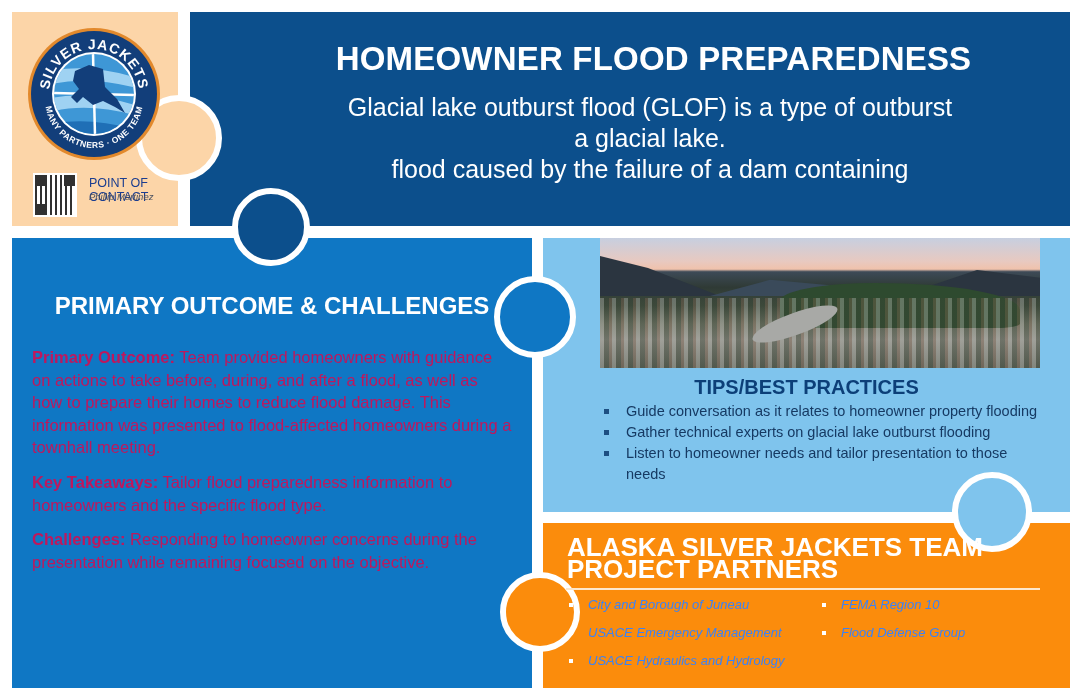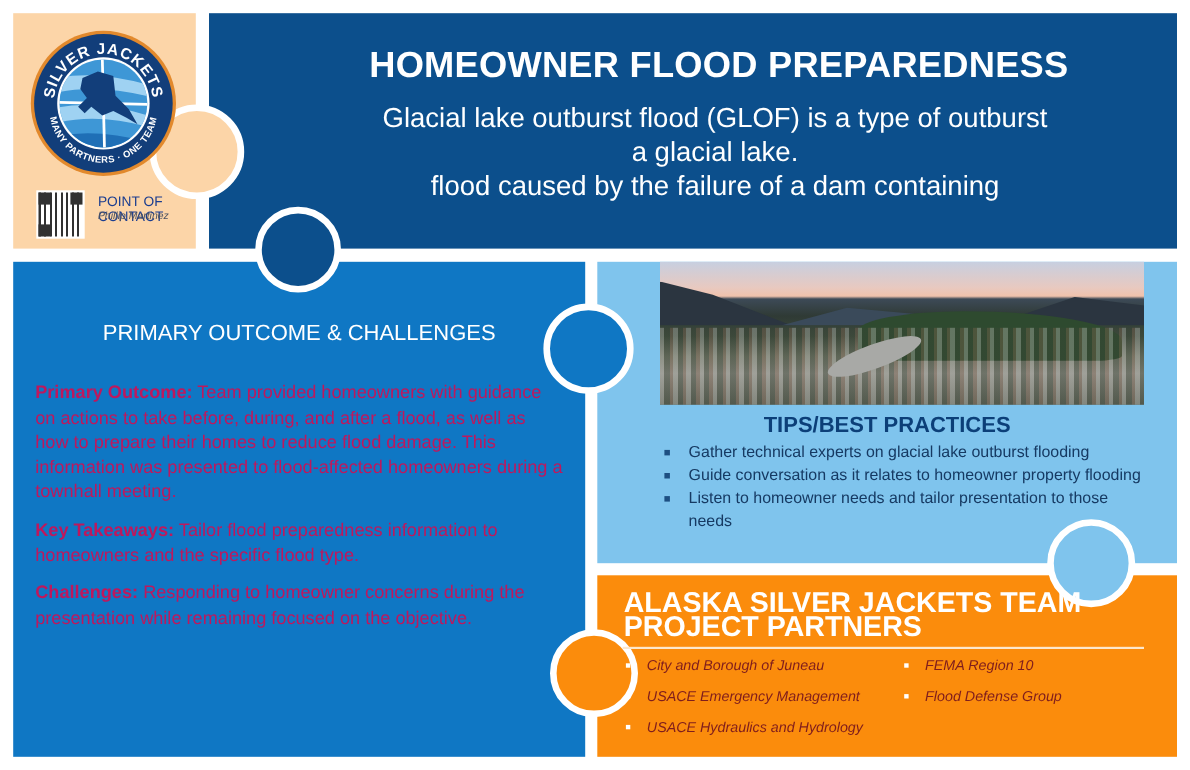--- a/index.html
+++ b/index.html
@@ -17,21 +17,21 @@
   #p-header { left: 190px; top: 12px; width: 880px; height: 214px; background: #0c4f8c; z-index: 1; }
   #p-header-tab { left: 232px; top: 188px; width: 78px; height: 78px; background: #0c4f8c; border: 6px solid #ffffff; z-index: 4; }
 
   .hdr-title { position: absolute; left: 190px; top: 40px; width: 880px; text-align: center; color: #ffffff; font-weight: bold; font-size: 33px; z-index: 5; letter-spacing: 0.2px; padding-left: 47px; }
   .hdr-desc { position: absolute; left: 250px; top: 92px; width: 800px; text-align: center; color: #ffffff; font-size: 25px; line-height: 31px; z-index: 5; }
 
   
   #p-outcome { left: 12px; top: 238px; width: 520px; height: 450px; background: #0f77c4; z-index: 1; }
   #p-outcome-tab { left: 494px; top: 276px; width: 82px; height: 82px; background: #0f77c4; border: 6px solid #ffffff; z-index: 4; }
 
-  .out-title { position: absolute; left: 12px; top: 292px; width: 520px; text-align: center; color: #ffffff; font-weight: normal; font-size: 20px; z-index: 5; }
+  .out-title { position: absolute; left: 12px; top: 292px; width: 520px; text-align: center; color: #ffffff; font-weight: bold; font-size: 24px; z-index: 5; }
   .out-body { position: absolute; left: 32px; top: 346px; width: 480px; color: #be185d; font-size: 16.5px; line-height: 22.6px; z-index: 5; }
   .out-body p { margin-bottom: 12px; }
   .out-body b { font-weight: bold; }
 
   
   #p-tips { left: 543px; top: 238px; width: 527px; height: 274px; background: #7fc4ed; z-index: 1; }
   #p-tips-tab { left: 952px; top: 472px; width: 80px; height: 80px; background: #7fc4ed; border: 6px solid #ffffff; z-index: 4; }
 
   .photo { position: absolute; left: 600px; top: 238px; width: 440px; height: 130px; z-index: 5; overflow: hidden;
     background: linear-gradient(180deg, #c7cfe0 0%, #e8c9c0 18%, #f0c2ac 24%, #3d4a57 26%, #2f3a35 38%, #3c4a3c 52%, #6f7566 66%, #8a8b83 78%, #5d6358 100%); }
@@ -45,21 +45,21 @@
   .tips-list { position: absolute; left: 600px; top: 401px; width: 450px; list-style: none; z-index: 5; color: #163a63; font-size: 14.5px; line-height: 21px; }
   .tips-list li { position: relative; padding-left: 26px; }
   .tips-list li::before { content: ""; position: absolute; left: 4px; top: 8px; width: 5px; height: 5px; background: #1d4f82; }
 
   
   #p-partners { left: 543px; top: 523px; width: 527px; height: 165px; background: #fb8c0c; z-index: 1; }
   #p-partners-tab { left: 500px; top: 572px; width: 80px; height: 80px; background: #fb8c0c; border: 6px solid #ffffff; z-index: 4; }
 
   .part-title { position: absolute; left: 567px; top: 536px; width: 480px; color: #ffffff; font-weight: bold; font-size: 26px; line-height: 22px; z-index: 5; }
   .part-rule { position: absolute; left: 566px; top: 588px; width: 474px; height: 2px; background: #fde7cc; z-index: 5; }
-  .part-list { position: absolute; list-style: none; z-index: 5; color: #7f1d1d; font-style: italic; font-size: 13px; line-height: 28px; }
+  .part-list { position: absolute; list-style: none; z-index: 5; color: #3b82f6; font-style: italic; font-size: 13px; line-height: 28px; }
   .part-list li { position: relative; padding-left: 21px; }
   .part-list li::before { content: ""; position: absolute; left: 2px; top: 12px; width: 4px; height: 4px; background: #ffffff; }
   #part-col1 { left: 567px; top: 591px; }
   #part-col2 { left: 820px; top: 591px; }
 
   
   .logo { position: absolute; left: 27px; top: 27px; width: 134px; height: 134px; z-index: 6; }
   .qr { position: absolute; left: 33px; top: 173px; width: 44px; height: 44px; z-index: 6; background: #ffffff; padding: 2px; }
   .qr-grid { width: 100%; height: 100%;
     background:
@@ -138,22 +138,22 @@
 <div class="photo" title="Aerial panorama of flooded neighborhood with mountains">
   <div class="mtn" style="left:0;width:120px;height:40px;clip-path:polygon(0 0,40% 30%,100% 100%,0 100%);bottom:72px;"></div>
   <div class="mtn" style="left:110px;width:200px;height:18px;clip-path:polygon(0 100%,30% 10%,60% 40%,100% 100%);bottom:72px;background:#3a4a5a;"></div>
   <div class="mtn" style="left:300px;width:140px;height:26px;clip-path:polygon(0 100%,55% 0,100% 30%,100% 100%);bottom:72px;"></div>
   <div class="forest"></div>
   <div class="town"></div>
   <div class="river"></div>
 </div>
 <h2 class="tips-title">TIPS/BEST PRACTICES</h2>
 <ul class="tips-list">
+  <li>Guide conversation as it relates to homeowner property flooding</li>
   <li>Gather technical experts on glacial lake outburst flooding</li>
-  <li>Guide conversation as it relates to homeowner property flooding</li>
   <li>Listen to homeowner needs and tailor presentation to those needs</li>
 </ul>
 
 <div class="panel" id="p-partners"></div>
 <div class="tab" id="p-partners-tab"></div>
 <h2 class="part-title">
   <div>ALASKA SILVER JACKETS TEAM</div>
   <div>PROJECT PARTNERS</div>
 </h2>
 <div class="part-rule"></div>

